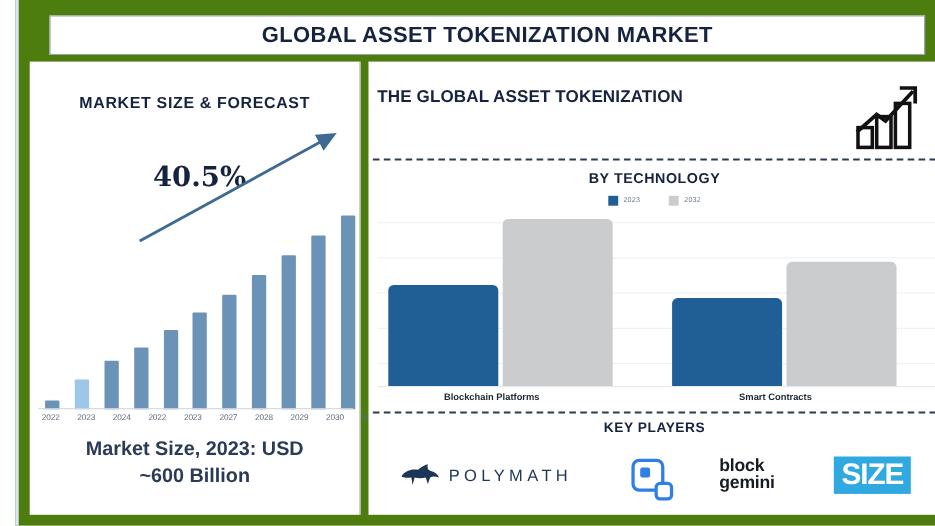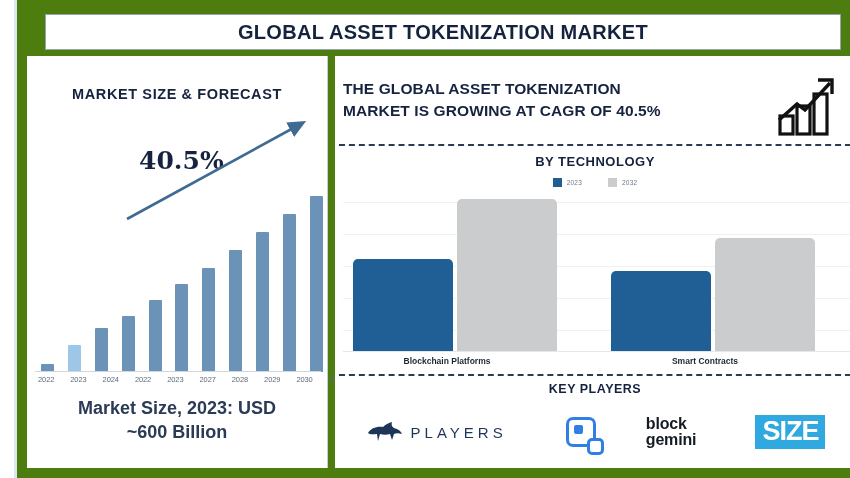--- a/index.html
+++ b/index.html
@@ -218,21 +218,20 @@
       <div>~600 Billion</div>
     </div>
   </div>
 
   <div id="vdiv"></div>
 
   <div id="right-panel">
 
     <div id="hero">
       <div>THE GLOBAL ASSET TOKENIZATION</div>
-      <div>MARKET IS GROWING AT CAGR OF 40.5%</div>
     </div>
 
     <svg id="hero-icon" viewBox="0 0 72 70">
       <rect x="5" y="46" width="13" height="18" fill="none" stroke="#111" stroke-width="3.2"></rect>
       <rect x="22" y="36" width="13" height="28" fill="none" stroke="#111" stroke-width="3.2"></rect>
       <rect x="39" y="24" width="13" height="40" fill="none" stroke="#111" stroke-width="3.2"></rect>
       <polyline points="4,50 22,34 30,40 55,13" fill="none" stroke="#111" stroke-width="3.4"></polyline>
       <polyline points="43,10 57,10 57,24" fill="none" stroke="#111" stroke-width="3.4"></polyline>
     </svg>
 
@@ -273,21 +272,21 @@
     <div id="kp-title">KEY PLAYERS</div>
 
     <div id="kp-row">
 
       <div class="logo">
         <svg width="40" height="26" viewBox="0 0 40 26">
           <path d="M3 14 C6 9,12 7,18 8 C21 5,24 4,27 3 C26 6,27 8,29 9 C33 10,36 12,37 15
                    C34 14,31 14,29 15 L27 21 L25 15 C22 16,18 16,15 15 L13 22 L12 15
                    C9 15,5 16,3 14 Z" fill="#1d3557"></path>
         </svg>
-        <span id="polymath-word">PLAYERS</span>
+        <span id="polymath-word">POLYMATH</span>
       </div>
 
       <div class="logo">
         <span id="bg-mark"></span>
         <span id="bg-words">
           <div class="bg-line">block</div>
           <div class="bg-line">gemini</div>
         </span>
       </div>
 

